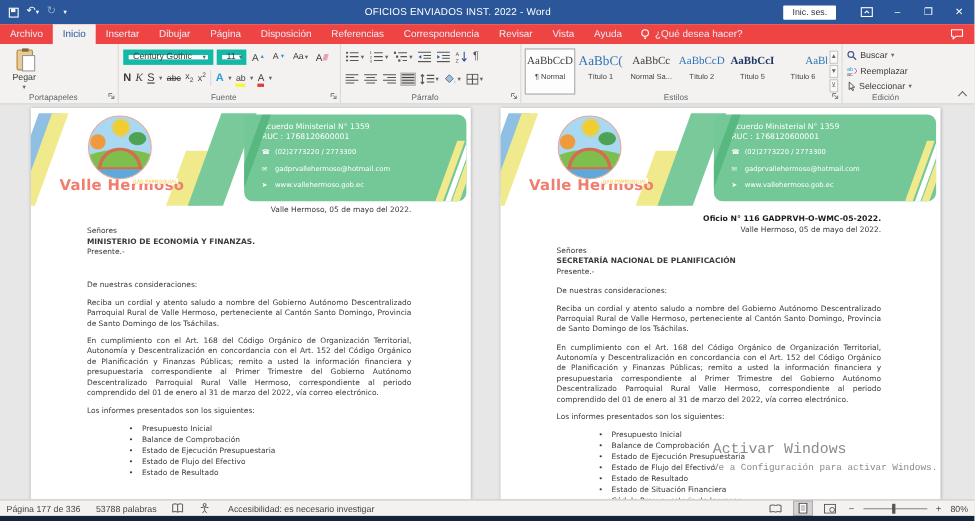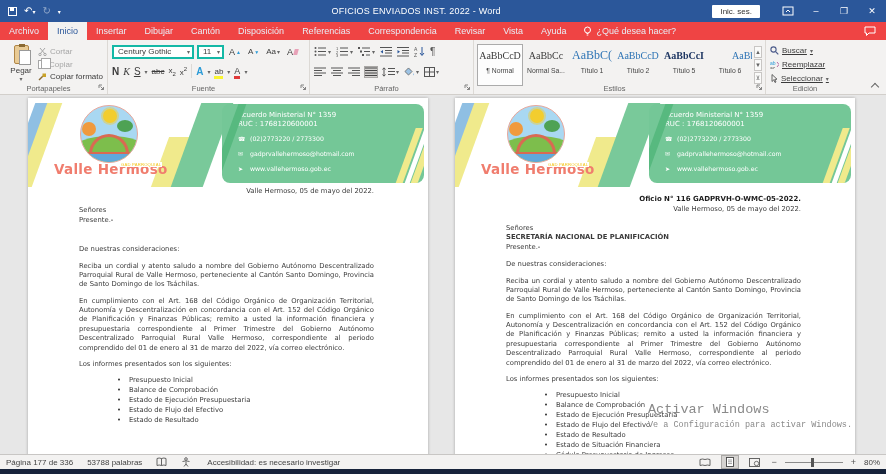--- a/index.html
+++ b/index.html
@@ -40,21 +40,21 @@
   .paste-lbl { margin-top:2px; }
   .clip-small { display:flex; flex-direction:column; gap:2px; padding-top:3px; }
   .sbtn { display:flex; align-items:center; gap:3px; white-space:nowrap; height:12px; }
   .dim { color:#A6A6A6; }
   .copy-ic { width:8px; height:9px; border:1px solid #A6A6A6; position:relative; background:#fff; }
   .copy-ic::before { content:""; position:absolute; left:2px; top:-3px; width:8px; height:9px; border:1px solid #A6A6A6; background:#fff; }
   .brush-ic svg { display:block; }
 
   .g-font { width:202px; }
   .f-row1 { display:flex; align-items:center; gap:3px; height:17px; }
-  .combo { background:#fff; border:2px solid #14b8a6; height:14px; display:flex; align-items:center; padding:0 2px 0 4px; gap:3px; }
+  .combo { background:#fff; border:5px solid #14b8a6; height:14px; display:flex; align-items:center; padding:0 2px 0 4px; gap:3px; }
   .combo .car { font-size:6px; color:#666; }
   .combo-font { width:82px; justify-content:space-between; }
   .combo-size { width:27px; justify-content:space-between; }
   .ficon { padding:0 2px; display:flex; align-items:center; gap:1px; height:14px; }
   .f-row2 { display:flex; align-items:center; gap:4px; height:18px; margin-top:2px; }
   .bold-n { font-weight:bold; font-size:10px; }
   .ital-k { font-style:italic; font-size:10px; font-family:"Liberation Serif",serif; }
   .und-s { text-decoration:underline; font-size:10px; }
   .strike { text-decoration:line-through; font-size:8px; }
   .subsup { font-size:8px; }
@@ -79,21 +79,21 @@
   .scard { width:44px; height:40px; text-align:center; padding-top:3px; }
   .scard.sel { background:#FDFDFD; outline:1px solid #ABABAB; }
   .s-prev { font-size:10px; line-height:15px; white-space:nowrap; overflow:hidden; font-family:"Liberation Serif",serif; }
   .s-name { font-size:6.8px; color:#444; margin-top:4px; white-space:nowrap; overflow:hidden; }
   .c-blue { color:#2E74B5; }
   .c-bold { font-weight:bold; color:#1F3763; }
   .sscroll { width:13px; display:flex; flex-direction:column; gap:1px; padding:3px 0 0 2px; }
   .sscroll div { height:12px; border:1px solid #C8C6C4; background:#FAFAF9; font-size:6px; text-align:center; line-height:11px; color:#666; }
 
   .g-edit { width:88px; border-right:none; }
-  .e-row { display:flex; align-items:center; gap:3px; height:14px; white-space:nowrap;text-decoration:underline; }
+  .e-row { display:flex; align-items:center; gap:3px; height:14px; white-space:nowrap; }
   .rib-tail { flex:1; position:relative; border-right:none; }
   .collapse-chev { position:absolute; right:8px; bottom:4px; width:6px; height:6px; border-left:1.4px solid #666; border-bottom:1.4px solid #666; transform:rotate(135deg); }
 
   
   .docarea { position:absolute; top:96px; left:0; right:0; bottom:20px; background:#E7E7E7; overflow:hidden; }
   .page { position:absolute; top:2px; width:400px; height:640px; background:#fff; box-shadow:0 0 3px rgba(0,0,0,.28); overflow:hidden; }
   .page-l { left:28px; } .page-r { left:455px; }
 
   
   .lh { position:relative; height:84px; margin-top:5px; }
@@ -174,21 +174,21 @@
     <span class="winbtn">❐</span>
     <span class="winbtn">✕</span>
   </div>
 </div>
 
 <div class="tabrow">
   <span class="tab">Archivo</span>
   <span class="tab active">Inicio</span>
   <span class="tab">Insertar</span>
   <span class="tab">Dibujar</span>
-  <span class="tab">Cantón</span>
+  <span class="tab">Página</span>
   <span class="tab">Disposición</span>
   <span class="tab">Referencias</span>
   <span class="tab">Correspondencia</span>
   <span class="tab">Revisar</span>
   <span class="tab">Vista</span>
   <span class="tab">Ayuda</span>
   <span class="tellme">
     <svg width="9" height="11" viewBox="0 0 9 11">
         <circle cx="4.5" cy="4" r="3" fill="none" stroke="#fff" stroke-width="1"></circle>
         <path d="M3.5 7.5 h2 M3.7 9 h1.6" stroke="#fff" stroke-width="1"></path>
@@ -204,43 +204,20 @@
 </div>
 
 <div class="ribbon">
 
   <div class="rgroup g-clip">
     <div class="paste-big">
       <div class="clipboard-ic"></div>
       <div class="paste-lbl">Pegar</div>
       <div class="car">▾</div>
     </div>
-    <div class="clip-small">
-      <div class="sbtn dim">
-        <svg width="9" height="9" viewBox="0 0 9 9">
-            <path d="M2 1 L7 7 M7 1 L2 7" stroke="#A6A6A6" stroke-width="1" fill="none"></path>
-            <circle cx="2" cy="7.5" r="1.2" fill="none" stroke="#A6A6A6"></circle>
-            <circle cx="7" cy="7.5" r="1.2" fill="none" stroke="#A6A6A6"></circle>
-          </svg>
-        <span>Cortar</span>
-      </div>
-      <div class="sbtn dim">
-        <span class="copy-ic"></span>
-        <span>Copiar</span>
-      </div>
-      <div class="sbtn">
-        <span class="brush-ic">
-          <svg width="9" height="9" viewBox="0 0 9 9">
-              <path d="M1 8 L5 4" stroke="#8a6a33" stroke-width="1.4"></path>
-              <rect x="4.5" y="1.5" width="3.5" height="3.5" fill="#C9A227"></rect>
-            </svg>
-        </span>
-        <span>Copiar formato</span>
-      </div>
-    </div>
     <span class="rg-label">Portapapeles</span>
     <span class="launcher"><svg width="7" height="7" viewBox="0 0 7 7">
           <path d="M1 1 H4 M1 1 V4 M2.5 2.5 L5.5 5.5 M5.5 3 V5.5 H3" fill="none" stroke="#777" stroke-width="0.9"></path>
         </svg></span>
   </div>
 
   <div class="rgroup g-font">
     <div class="f-row1">
       <div class="combo combo-font">
         <span>Century Gothic</span>
@@ -388,26 +365,26 @@
         </svg></span>
   </div>
 
   <div class="rgroup g-styles">
     <div class="stylecards">
       <div class="scard sel">
         <div class="s-prev">AaBbCcD</div>
         <div class="s-name">¶ Normal</div>
       </div>
       <div class="scard">
+        <div class="s-prev c-blue" style="font-size:12px;">AaBbC(</div>
+        <div class="s-name">Título 1</div>
+      </div>
+      <div class="scard">
         <div class="s-prev">AaBbCc</div>
         <div class="s-name">Normal Sa...</div>
-      </div>
-      <div class="scard">
-        <div class="s-prev c-blue" style="font-size:12px;">AaBbC(</div>
-        <div class="s-name">Título 1</div>
       </div>
       <div class="scard">
         <div class="s-prev c-blue">AaBbCcD</div>
         <div class="s-name">Título 2</div>
       </div>
       <div class="scard">
         <div class="s-prev c-bold">AaBbCcI</div>
         <div class="s-name">Título 5</div>
       </div>
       <div class="scard">
@@ -496,20 +473,21 @@
           </div>
         <div class="g-edge ge1"></div>
         <div class="g-edge ge2"></div>
         <div class="g-edge ge3"></div>
       </div>
     </div>
     <div class="body-wrap">
       <div class="date-line">Valle Hermoso, 05 de mayo del 2022.</div>
       <div class="dest">
         <div>Señores</div>
+        <div class="b">MINISTERIO DE ECONOMÍA Y FINANZAS.</div>
         <div>Presente.-</div>
       </div>
       <div class="salut">De nuestras consideraciones:</div>
       <div class="para">Reciba un cordial y atento saludo a nombre del Gobierno Autónomo Descentralizado Parroquial Rural de Valle Hermoso, perteneciente al Cantón Santo Domingo, Provincia de Santo Domingo de los Tsáchilas.</div>
       <div class="para">En cumplimiento con el Art. 168 del Código Orgánico de Organización Territorial, Autonomía y Descentralización en concordancia con el Art. 152 del Código Orgánico de Planificación y Finanzas Públicas; remito a usted la información financiera y presupuestaria correspondiente al Primer Trimestre del Gobierno Autónomo Descentralizado Parroquial Rural Valle Hermoso, correspondiente al periodo comprendido del 01 de enero al 31 de marzo del 2022, vía correo electrónico.</div>
       <div class="list-intro">Los informes presentados son los siguientes:</div>
       <ul class="blist">
         <li>Presupuesto Inicial</li>
         <li>Balance de Comprobación</li>
         <li>Estado de Ejecución Presupuestaria</li>

